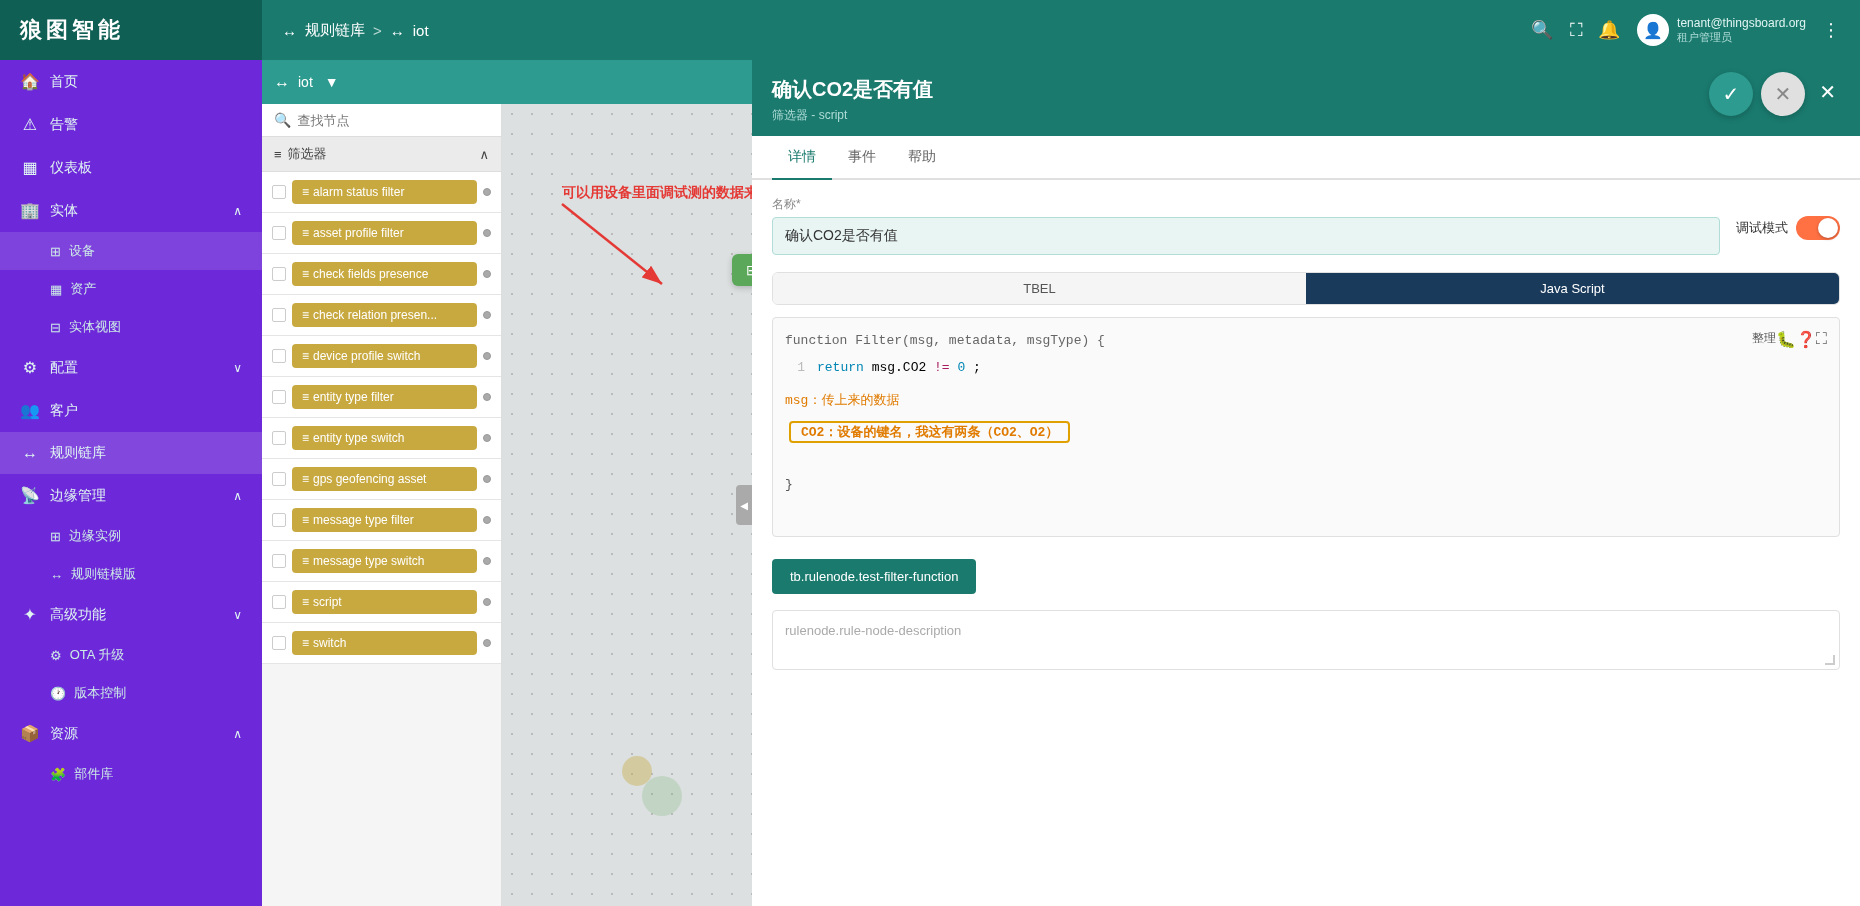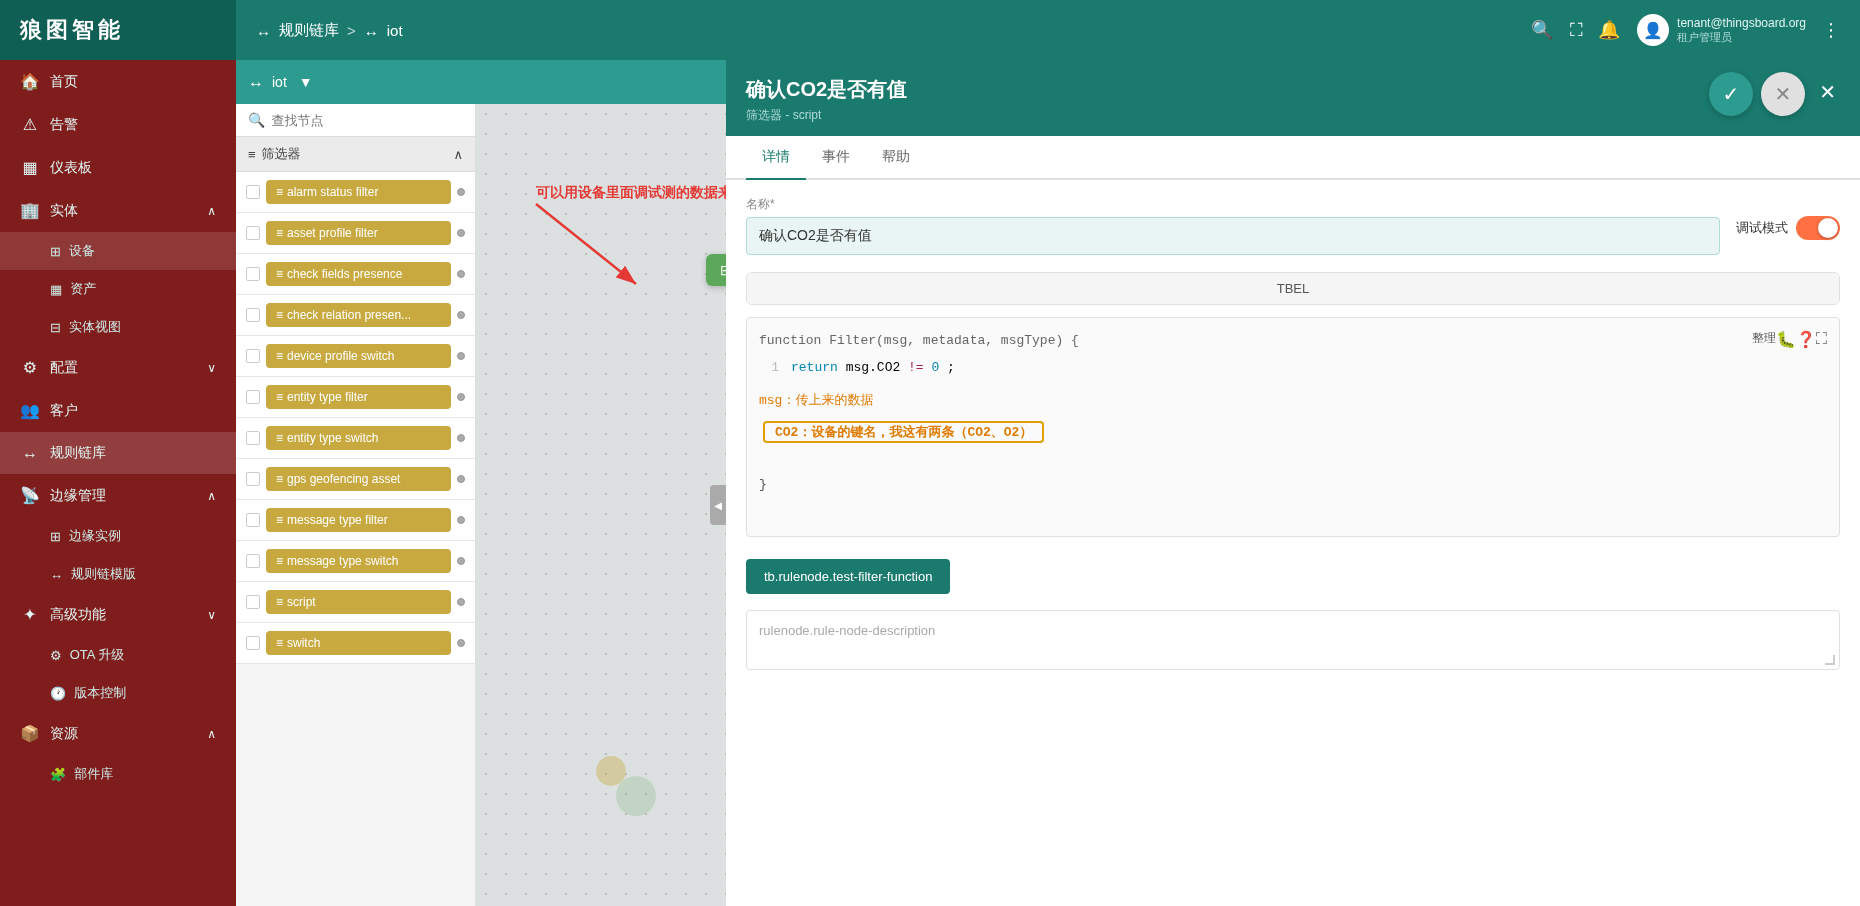--- a/index.html
+++ b/index.html
@@ -1,21 +1,21 @@
 <!DOCTYPE html>
 <html><head>
   <meta charset="utf-8">
   <style>
     * { box-sizing: border-box; margin: 0; padding: 0; }
     body { font-family: 'Microsoft YaHei', Arial, sans-serif; background: #f0f2f5; display: flex; height: 906px; overflow: hidden; font-size: 14px; }
 
     
     .sidebar {
-      width: 236px;
-      background: #7f1d1d;
+      width: 262px;
+      background: #6d28d9;
       color: #fff;
       display: flex;
       flex-direction: column;
       flex-shrink: 0;
       height: 906px;
       overflow-y: auto;
     }
     .sidebar-logo {
       background: #0f5f54;
       padding: 16px 20px;
@@ -715,20 +715,21 @@
             <span class="toggle-label">调试模式</span>
             <div class="toggle on">
               <div class="toggle-knob"></div>
             </div>
           </div>
         </div>
 
         
         <div class="script-mode-tabs">
           <div class="script-tab">TBEL</div>
+          <div class="script-tab active">Java Script</div>
         </div>
 
         
         <div class="code-area">
           <div class="code-header">
             <span style="font-size:13px; color:#666; font-family:'Courier New',monospace;">function Filter(msg, metadata, msgType) {</span>
             <div class="code-icons">
               <span style="font-size:12px; cursor:pointer; color:#555;">整理</span>
               <span style="cursor:pointer;">🐛</span>
               <span style="cursor:pointer;">❓</span>

